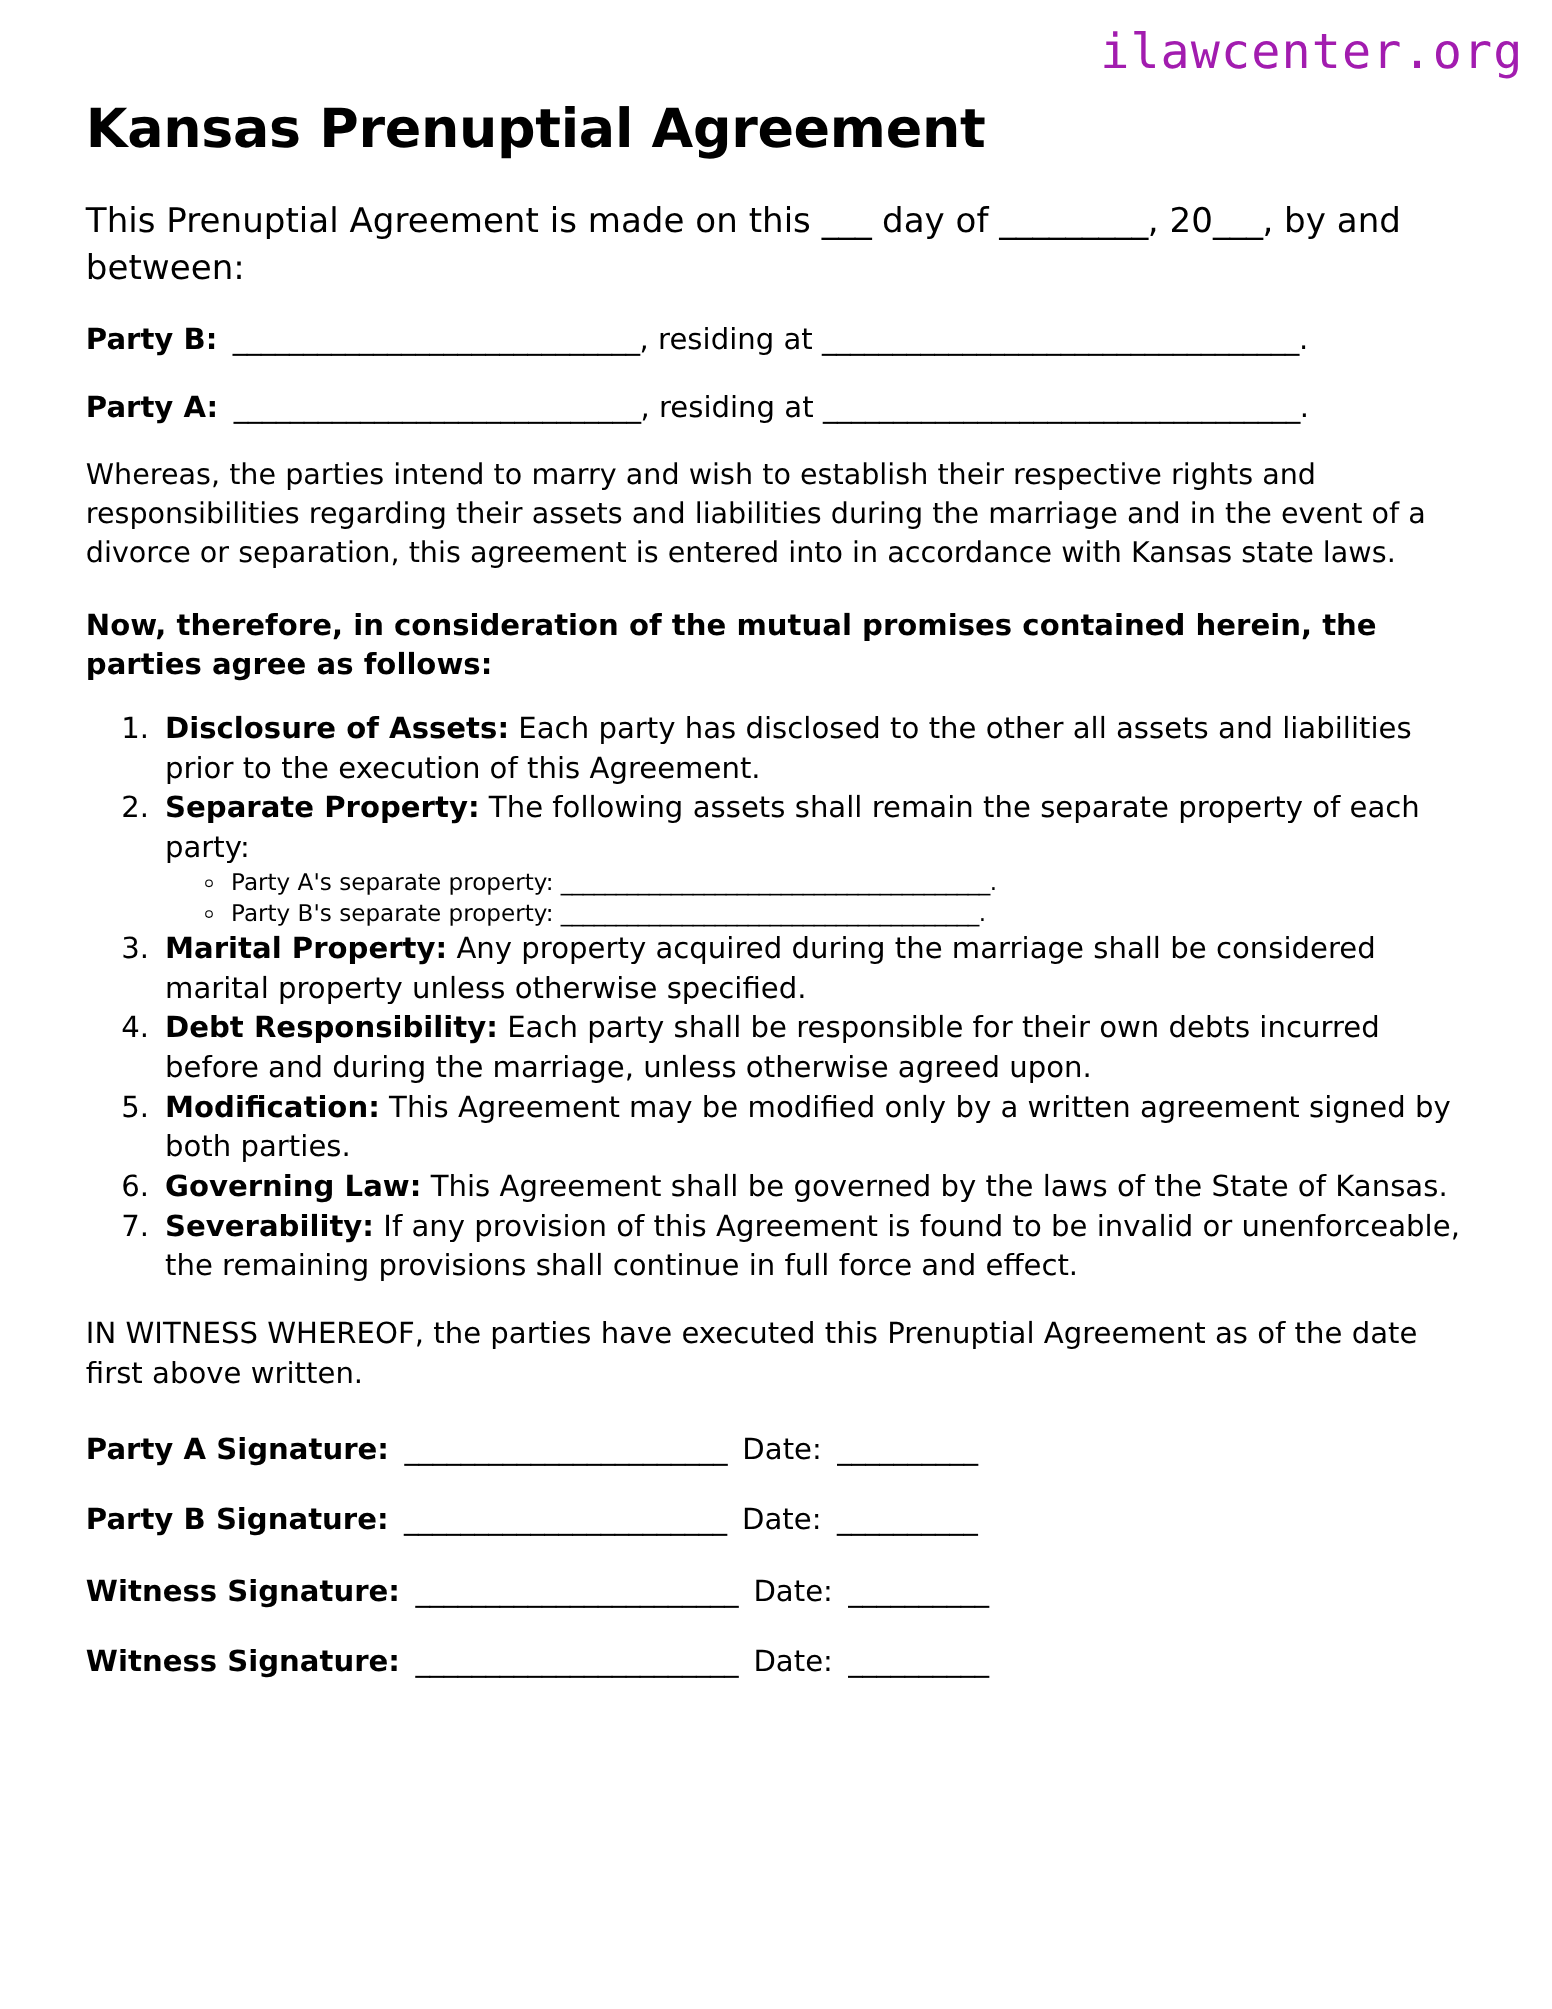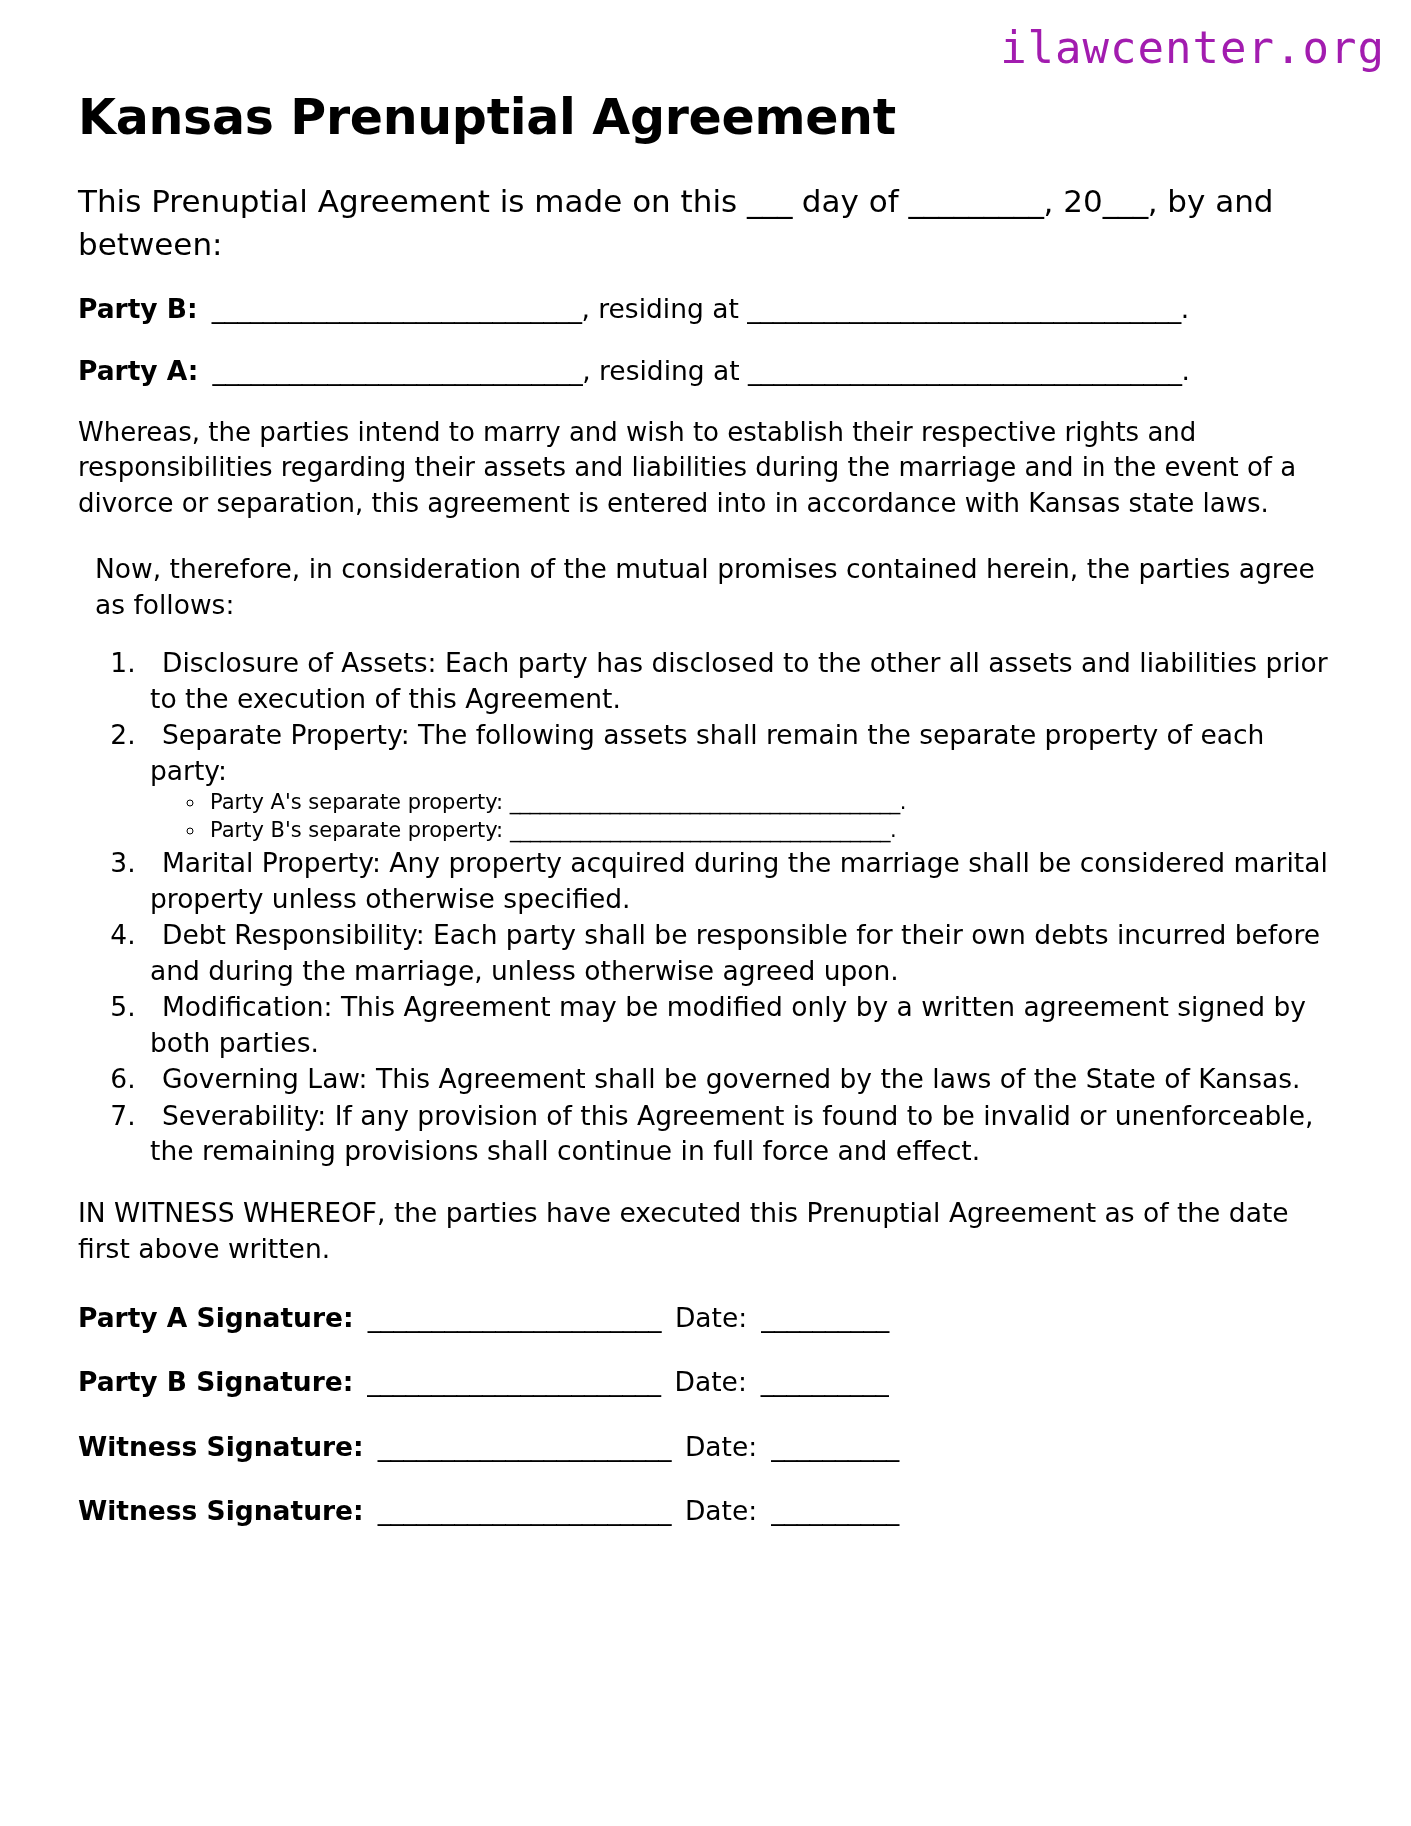--- a/index.html
+++ b/index.html
@@ -61,33 +61,34 @@
   p.party-line b { font-weight: bold; }
   .blank { letter-spacing: -0.5px; }
   p.whereas {
     font-size: 26px;
     line-height: 1.36;
     margin: 26px 0 30px 0;
   }
   p.nowtherefore {
     font-size: 26.5px;
     line-height: 1.36;
-    margin: 0 0 22px 17px;
+    margin: 0 0 22px 0;
+    font-weight: bold;
   }
   ol.clauses {
     margin: 0 0 26px 0;
     padding-left: 66px;
     font-size: 26.5px;
     line-height: 1.34;
   }
   ol.clauses > li {
     margin: 0 0 1px 0;
     padding-left: 6px;
   }
-  ol.clauses > li > b { font-weight: normal; margin-left: 12px; }
+  ol.clauses > li > b { font-weight: bold; }
   ul.subclauses {
     list-style-type: circle;
     margin: 0;
     padding-left: 56px;
     font-size: 21px;
     line-height: 1.34;
   }
   ul.subclauses > li { margin: 0; padding-left: 4px; }
   p.witness-para {
     font-size: 26.5px;

